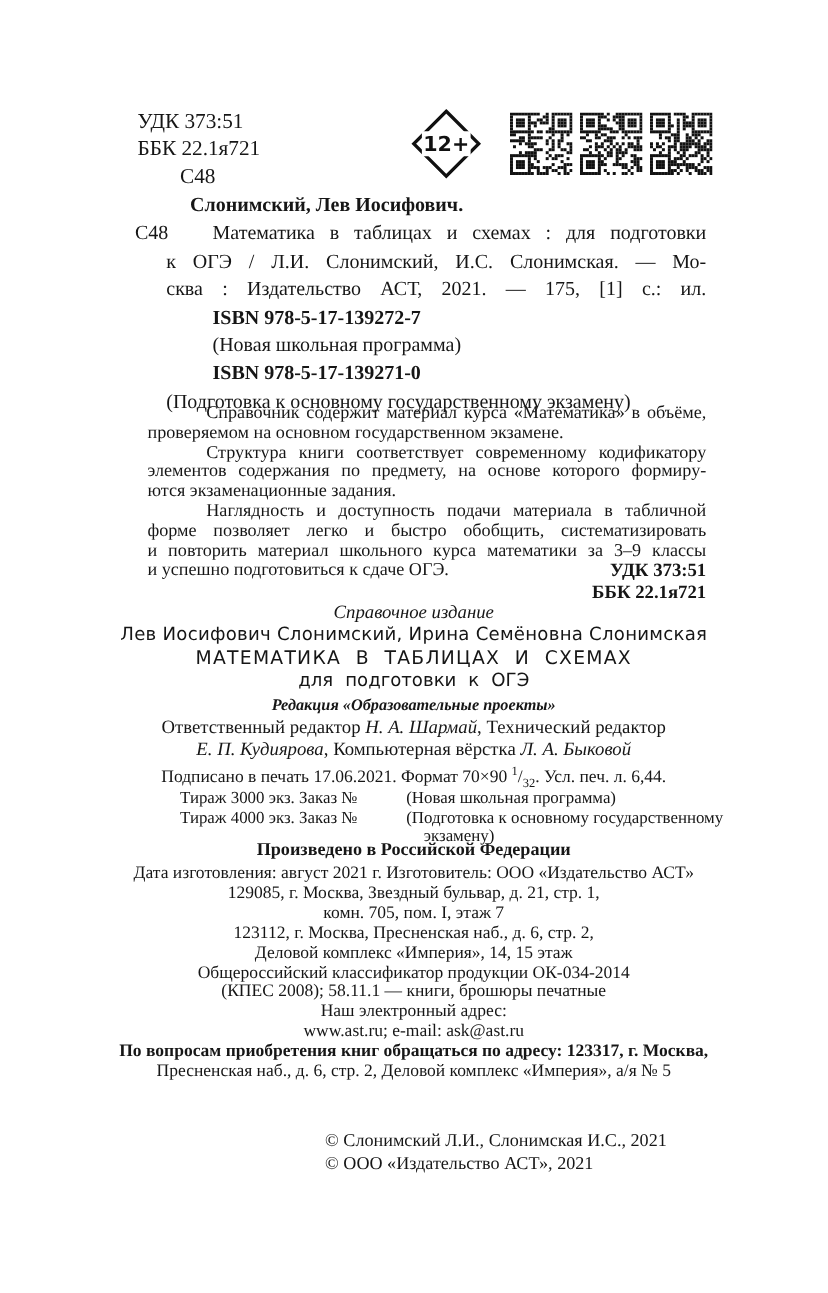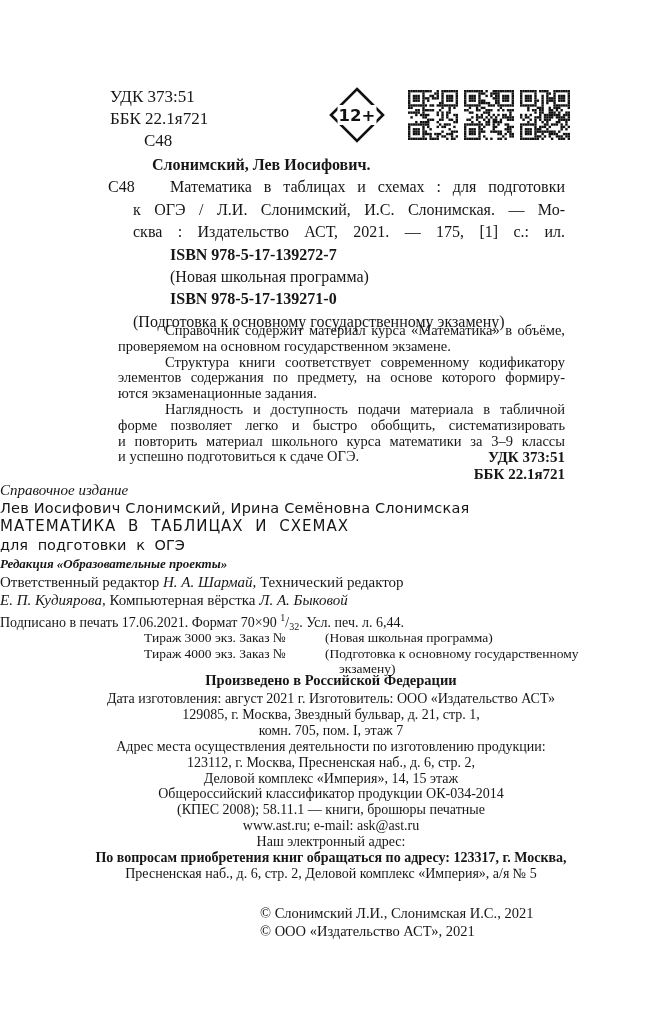--- a/index.html
+++ b/index.html
@@ -31,21 +31,21 @@
   .j { text-align:justify; text-align-last:justify; }
 
   
   .annot { position:absolute; left:118px; top:323px; width:447px; font-size:14.5px; line-height:15.8px; }
   .annot .ind { text-indent:47px; }
 
   .udk-right { position:absolute; left:118px; top:449px; width:447px; text-align:right;
                font-weight:bold; font-size:15px; line-height:16.5px; }
 
   
-  .edition { position:absolute; left:0; top:482px; width:662px; text-align:left; }
+  .edition { position:absolute; left:0; top:482px; width:662px; text-align:center; }
   .ed-kind { font-style:italic; font-size:15px; line-height:17px; }
   .ed-authors { font-family:"DejaVu Sans", sans-serif; font-size:14.5px; line-height:18px; letter-spacing:0.2px; }
   .ed-title { font-family:"DejaVu Sans", sans-serif; font-size:15px; line-height:18.5px; letter-spacing:1px; word-spacing:6px; }
   .ed-sub { font-family:"DejaVu Sans", sans-serif; font-size:14.5px; line-height:18px; word-spacing:5px; }
   .ed-editorial { font-weight:bold; font-style:italic; font-size:13px; line-height:19px; }
   .ed-staff { font-size:15px; line-height:18px; }
   .ed-staff .nm { font-style:italic; }
   .ed-print { font-size:14px; line-height:18px; }
   .ed-print sup { font-size:10px; }
   .ed-print sub { font-size:10px; }
@@ -834,27 +834,26 @@
       <div>(Подготовка к основному государственному</div>
     </div>
     <div class="t-cont">экзамену)</div>
   </div>
 
   <div class="production">
     <div class="prod-title">Произведено в Российской Федерации</div>
     <div class="prod-line">Дата изготовления: август 2021 г. Изготовитель: ООО «Издательство АСТ»</div>
     <div class="prod-line">129085, г. Москва, Звездный бульвар, д. 21, стр. 1,</div>
     <div class="prod-line">комн. 705, пом. I, этаж 7</div>
-    <div class="prod-line">Адрес места осуществления деятельности по изготовлению продукции:</div>
     <div class="prod-line">123112, г. Москва, Пресненская наб., д. 6, стр. 2,</div>
     <div class="prod-line">Деловой комплекс «Империя», 14, 15 этаж</div>
     <div class="prod-line">Общероссийский классификатор продукции ОК-034-2014</div>
     <div class="prod-line">(КПЕС 2008); 58.11.1 — книги, брошюры печатные</div>
+    <div class="prod-line">Наш электронный адрес:</div>
     <div class="prod-line">www.ast.ru; e-mail: ask@ast.ru</div>
-    <div class="prod-line">Наш электронный адрес:</div>
     <div class="prod-line prod-bold">По вопросам приобретения книг обращаться по адресу: 123317, г. Москва,</div>
     <div class="prod-line">Пресненская наб., д. 6, стр. 2, Деловой комплекс «Империя», а/я № 5</div>
   </div>
 
   <div class="copyright">
     <div>© Слонимский Л.И., Слонимская И.С., 2021</div>
     <div>© ООО «Издательство АСТ», 2021</div>
   </div>
 
 </div>

